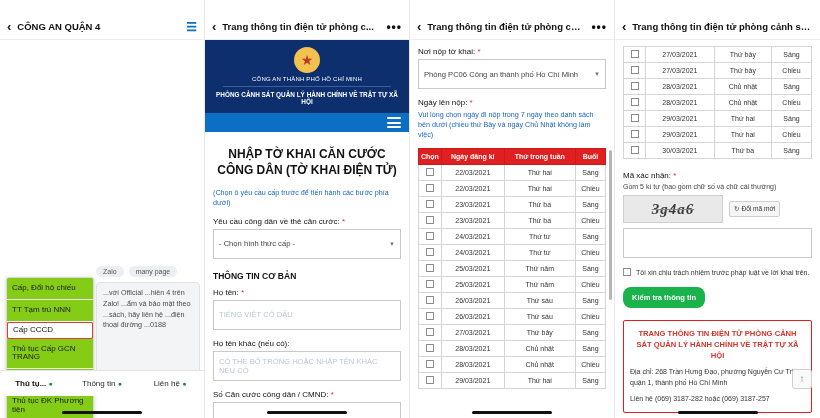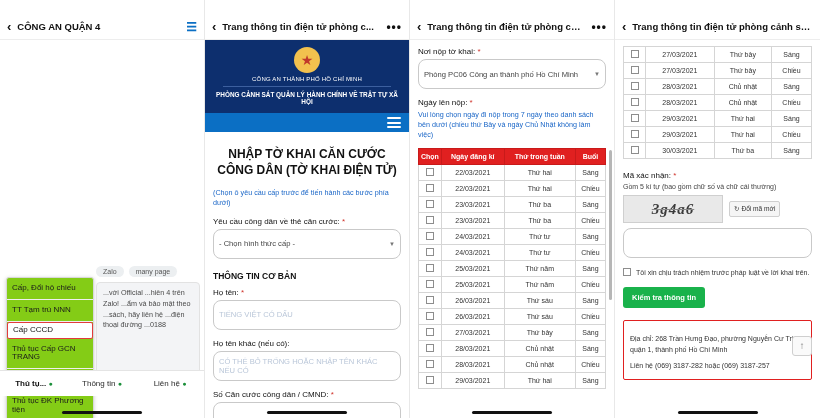--- a/index.html
+++ b/index.html
@@ -71,21 +71,21 @@
   .p2-hero .l1 { font-size:6px; letter-spacing:.2px; }
   .p2-hero .l2 { font-size:6.4px; font-weight:bold; margin-top:2px; }
   .p2-hero .rule { height:1px; background:#3c5f9e; margin:4px 10px; }
   .p2-menu { background:#0b6fc4; display:flex; justify-content:flex-end; padding:4px 8px; color:#fff; }
   .p2-form { padding:8px; }
   .p2-title { text-align:center; font-weight:bold; font-size:12px; line-height:1.35; color:#111; margin:6px 0 10px; }
   .note { color:#1a66c7; font-size:7.2px; line-height:1.4; margin-bottom:8px; }
   .lbl { font-size:8px; margin-bottom:3px; color:#111; }
   .req { color:#d0342c; }
   .sel, .inp {
-    width:100%; height:17px; border:1px solid #c9c9c9; border-radius:8px;
+    width:100%; height:17px; border:1px solid #c9c9c9; border-radius:0;
     background:#fff; font-size:7.6px; color:#444; padding:14px 5px; display:flex; align-items:center;
   }
   .sel { justify-content:space-between; }
   .sel .caret { font-size:6px; color:#777; }
   .inp.ph { color:#b9c6d8; }
   .sec-title { font-weight:bold; font-size:8.5px; margin:12px 0 7px; color:#111; }
   .field { margin-bottom:9px; }
   .radio-row { display:flex; gap:14px; align-items:center; margin-top:4px; font-size:8px; }
   .box { width:9px; height:9px; border:1px solid #9b9b9b; display:inline-block; margin-right:4px; vertical-align:-1px; }
 
@@ -110,21 +110,21 @@
     display:flex; align-items:center; justify-content:center;
     font-family:"Liberation Serif", serif; font-style:italic; font-weight:bold;
     font-size:15px; color:#3a3a3a; letter-spacing:1px;
     text-decoration: line-through; text-decoration-color:#888;
   }
   .refresh { font-size:6.6px; color:#333; border:1px solid #cfcfcf; background:#f5f5f5; border-radius:2px; padding:3px 4px; white-space:nowrap; }
   .agree { display:flex; gap:5px; align-items:flex-start; margin-top:10px; font-size:7px; color:#333; line-height:1.35; }
   .btn-check {
     margin-top:10px; display:inline-block;
     background:#19b24b; color:#fff; font-size:7.5px; font-weight:bold;
-    border:none; border-radius:3px; padding:6px 9px;
+    border:none; border-radius:8px; padding:6px 9px;
   }
   .redblock {
     margin-top:12px; border:1px solid #e02020; padding:7px 6px; border-radius:2px;
   }
   .redblock .rt { color:#d0342c; font-weight:bold; font-size:7.6px; text-align:center; line-height:1.45; }
   .redblock .rb { font-size:7px; color:#333; line-height:1.5; margin-top:6px; }
   .fab {
     position:absolute; right:8px; bottom:30px; width:20px; height:20px;
     border:1px solid #cfcfcf; background:#fafafa; border-radius:3px;
     display:flex; align-items:center; justify-content:center; font-size:10px; color:#777;
@@ -445,20 +445,21 @@
       </div>
 
       <div class="agree">
         <span class="cbox"></span>
         <span>Tôi xin chịu trách nhiệm trước pháp luật về lời khai trên.</span>
       </div>
 
       <div class="btn-check">Kiểm tra thông tin</div>
 
       <div class="redblock">
+        <div class="rt">TRANG THÔNG TIN ĐIỆN TỬ PHÒNG CẢNH SÁT QUẢN LÝ HÀNH CHÍNH VỀ TRẬT TỰ XÃ HỘI</div>
         <div class="rb">Địa chỉ: 268 Trần Hưng Đạo, phường Nguyễn Cư Trinh, quận 1, thành phố Hồ Chí Minh</div>
         <div class="rb">Liên hệ (069) 3187-282 hoặc (069) 3187-257</div>
       </div>
 
       <div class="fab">↑</div>
     </div>
     <div class="home-indicator"></div>
   </div>
 
 </div>

